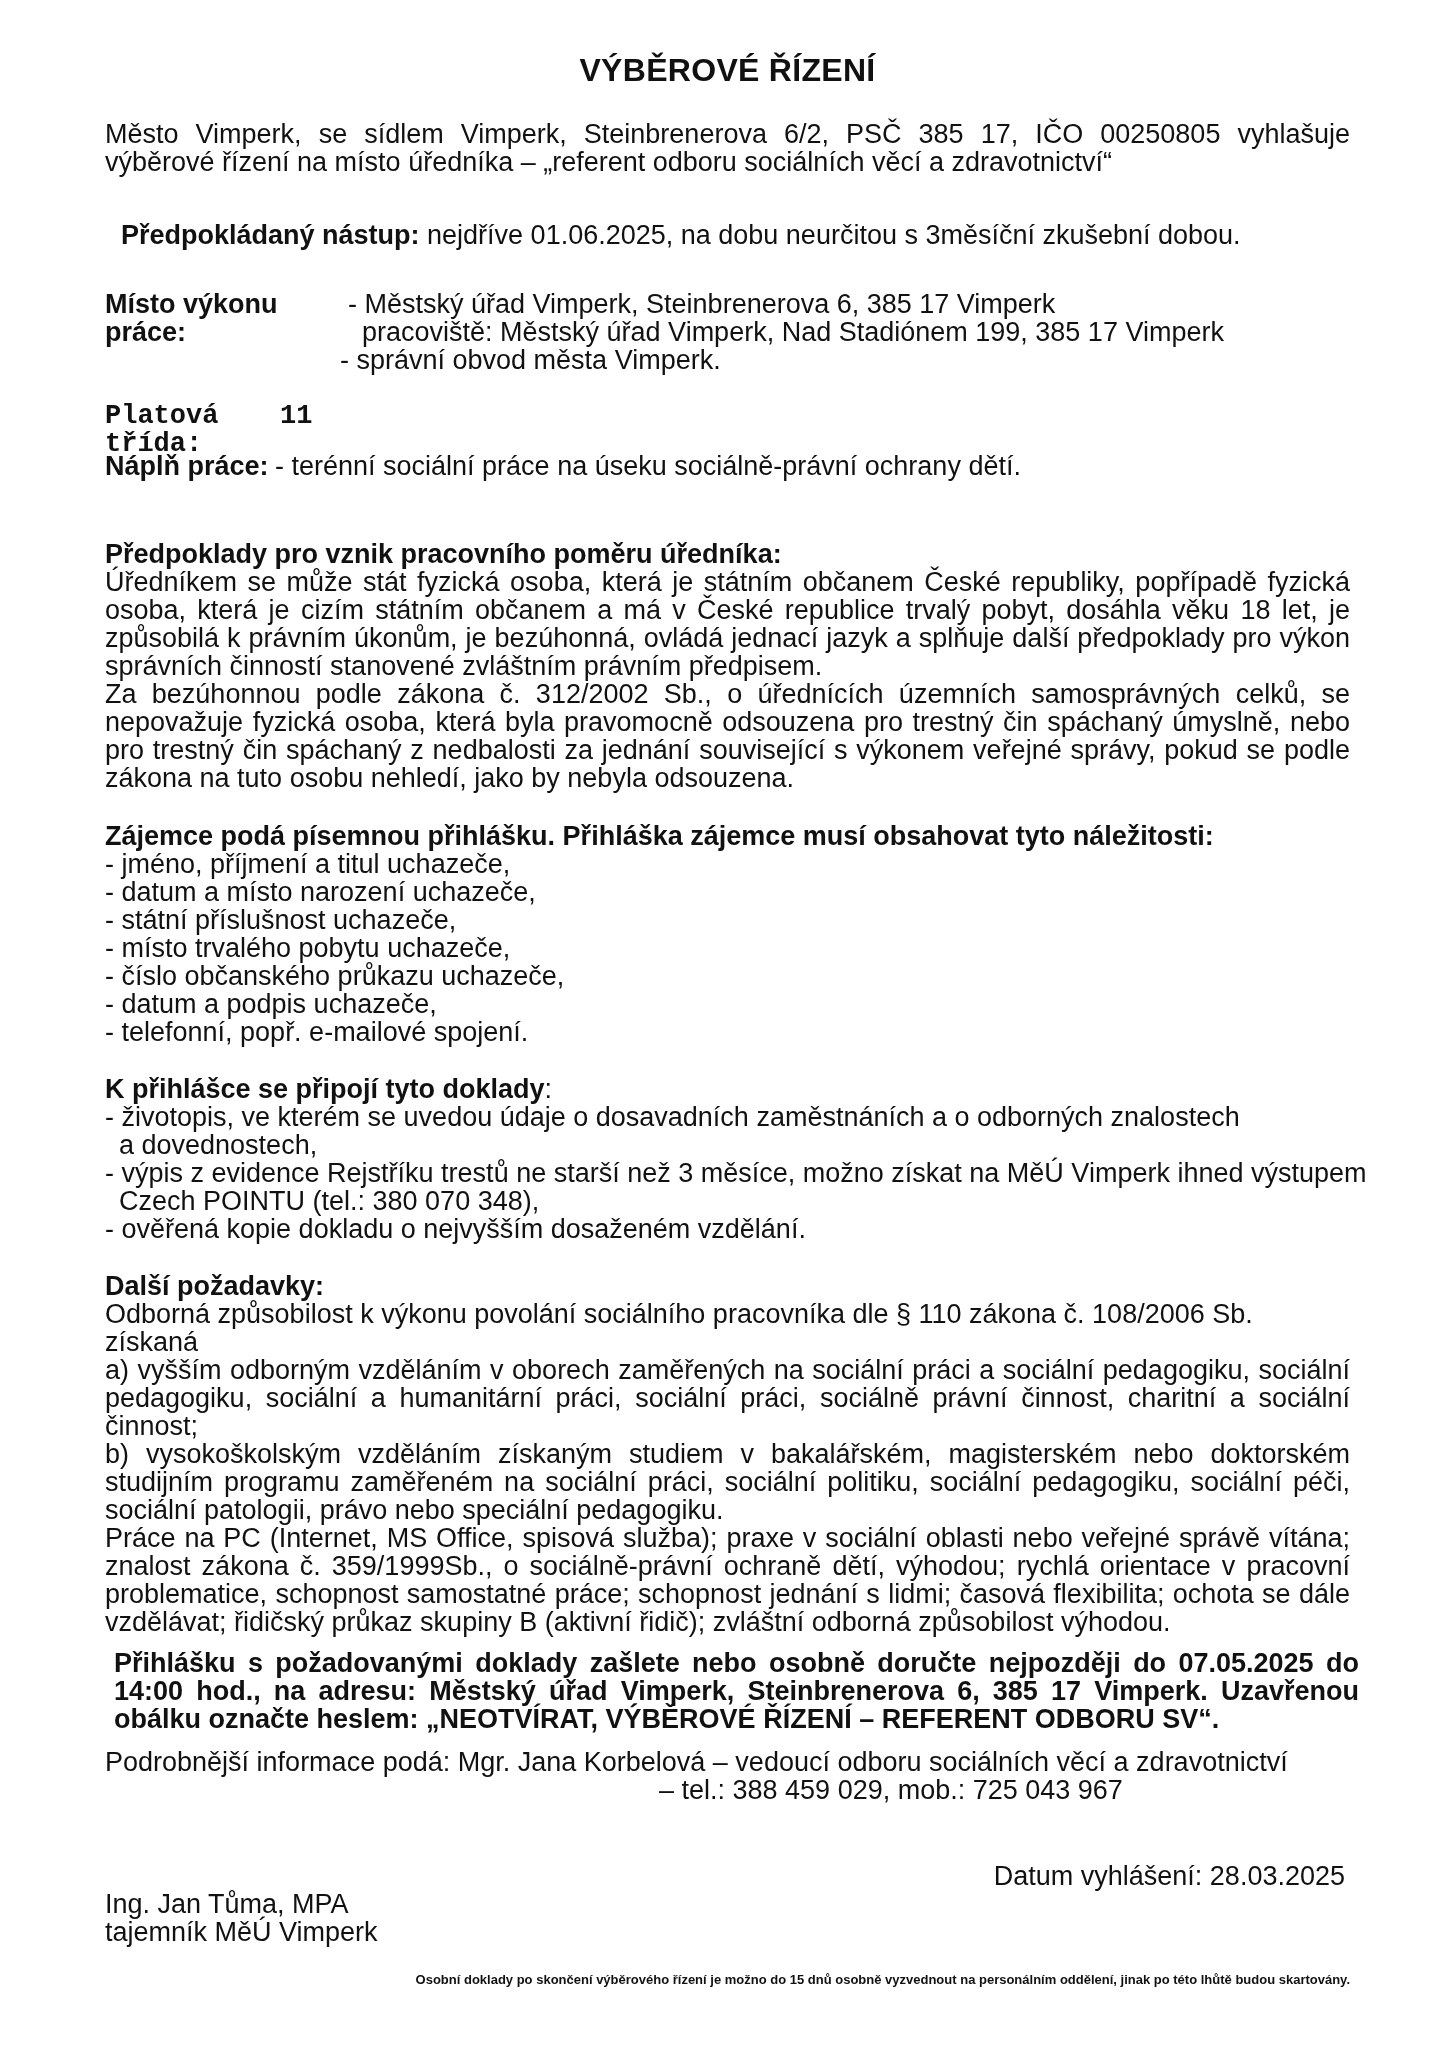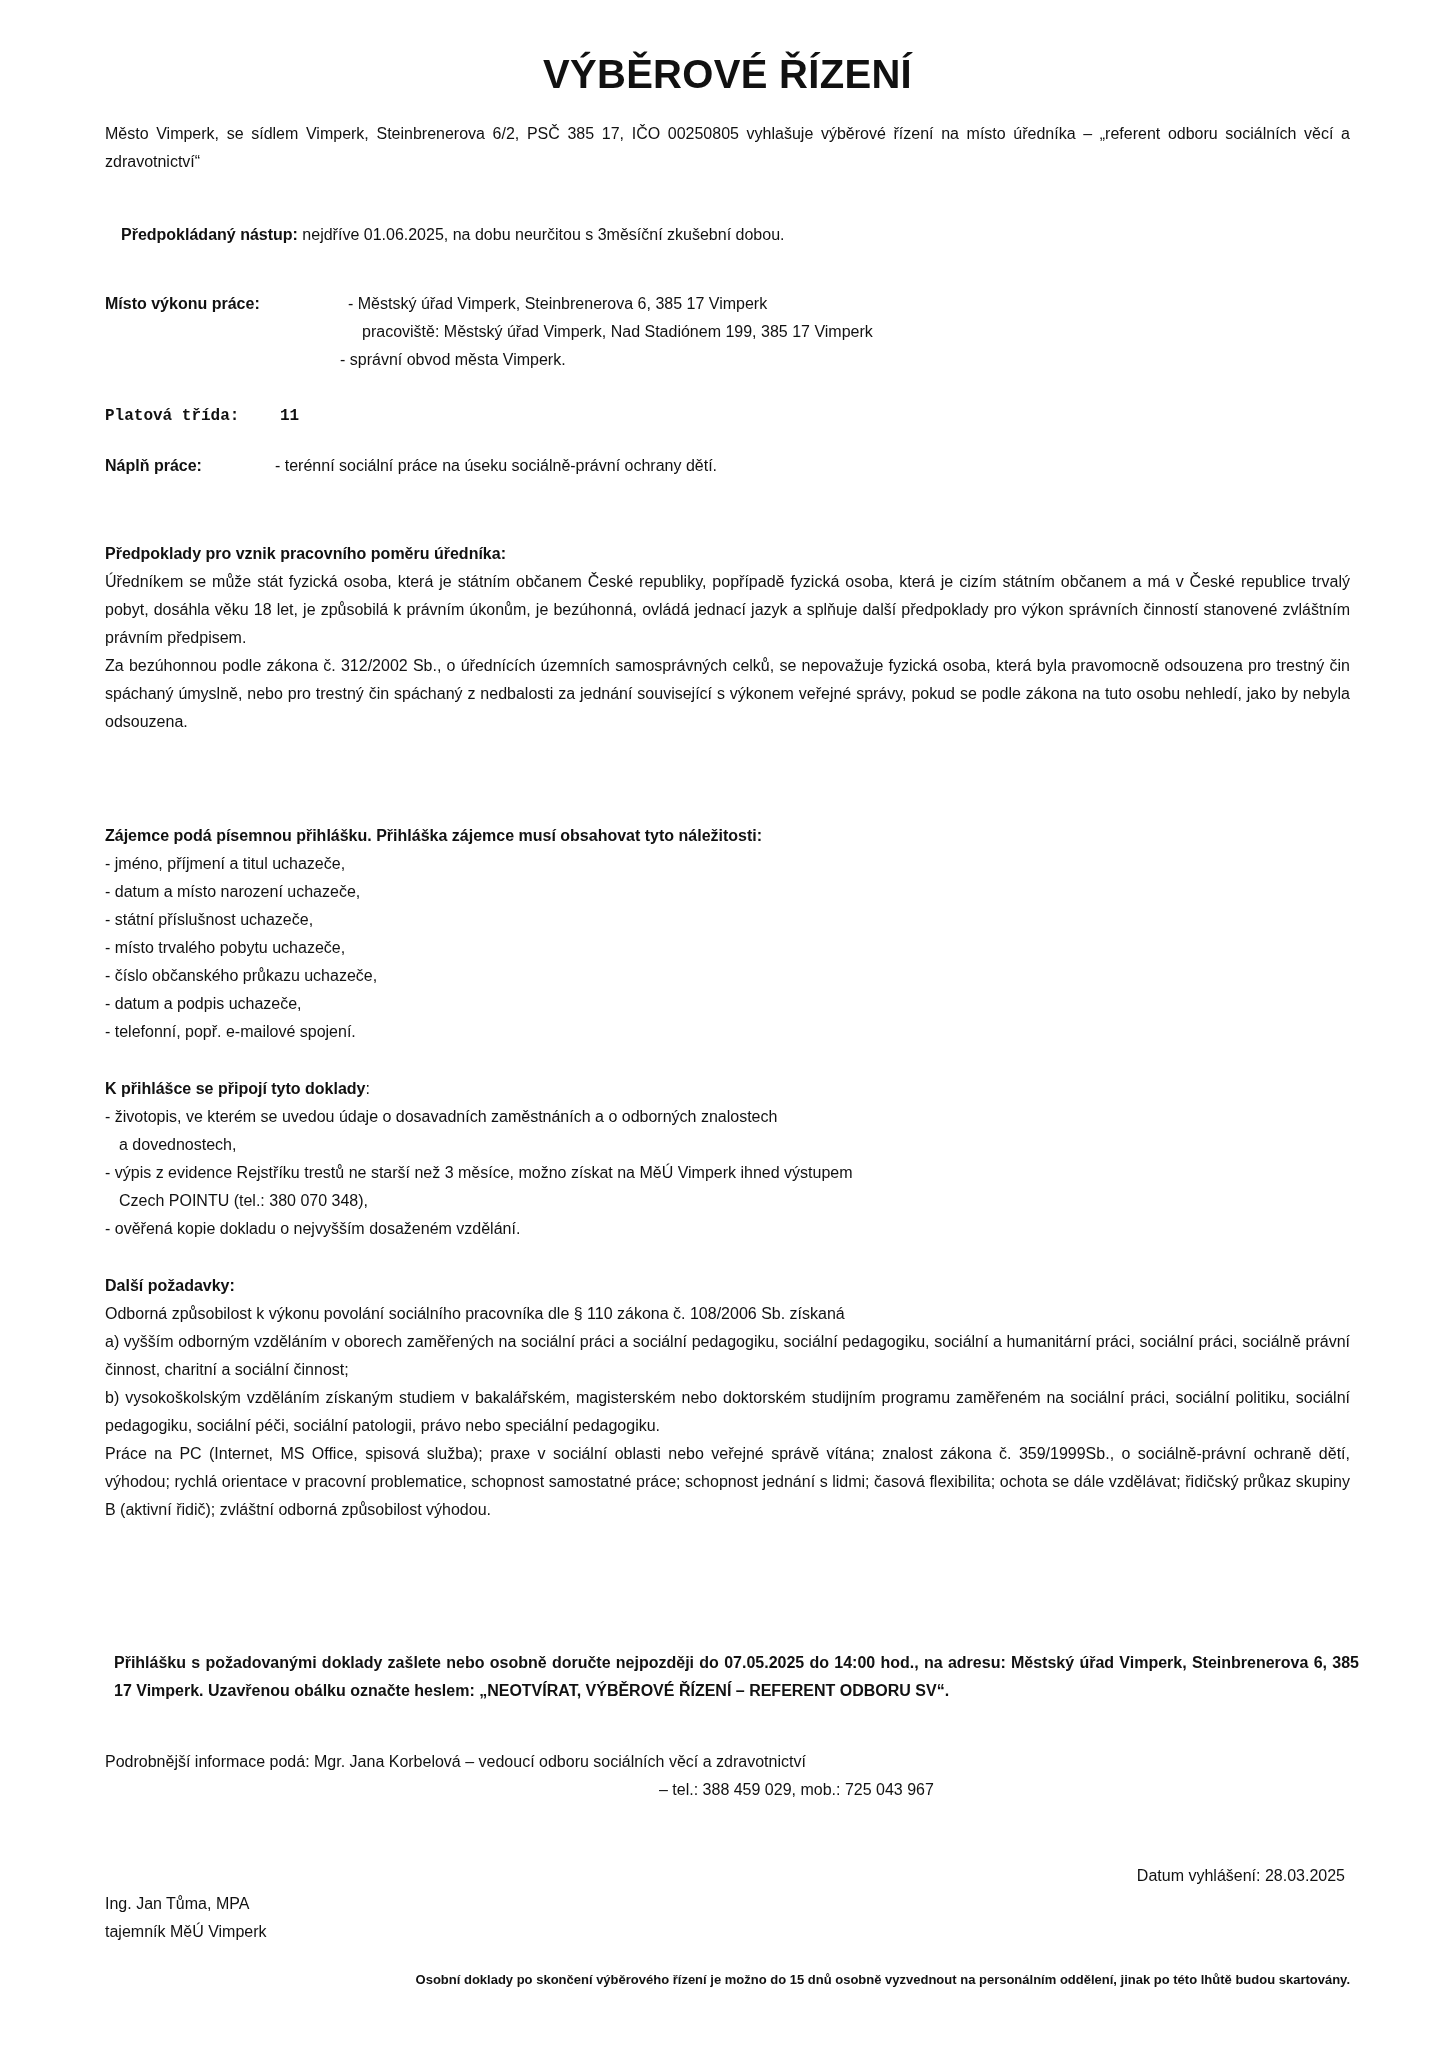--- a/index.html
+++ b/index.html
@@ -1,23 +1,23 @@
 <!DOCTYPE html>
 <html><head>
 <meta charset="utf-8">
 <style>
   html, body { margin: 0; padding: 0; background: #ffffff; }
   body { width: 1448px; height: 2048px; position: relative; overflow: hidden;
          font-family: "Liberation Sans", sans-serif; color: #111; }
   .page { position: absolute; left: 105px; top: 0; width: 1245px; }
   .abs { position: absolute; left: 0; width: 1245px; }
-  .t { font-size: 16px; line-height: 28px; }
+  .t { font-size: 27px; line-height: 28px; }
   .b { font-weight: bold; }
   .just { text-align: justify; text-align-last: left; }
-  h1 { margin: 0; font-size: 40px; font-weight: bold; text-align: center; letter-spacing: 0.3px; }
+  h1 { margin: 0; font-size: 32px; font-weight: bold; text-align: center; letter-spacing: 0.3px; }
   .row { display: flex; }
   .line { display: block; white-space: nowrap; }
   .indent { padding-left: 14px; }
   .footer-note { font-size: 13px; font-weight: bold; white-space: nowrap; }
 </style>
 </head>
 <body>
 
 <div class="page">
 

